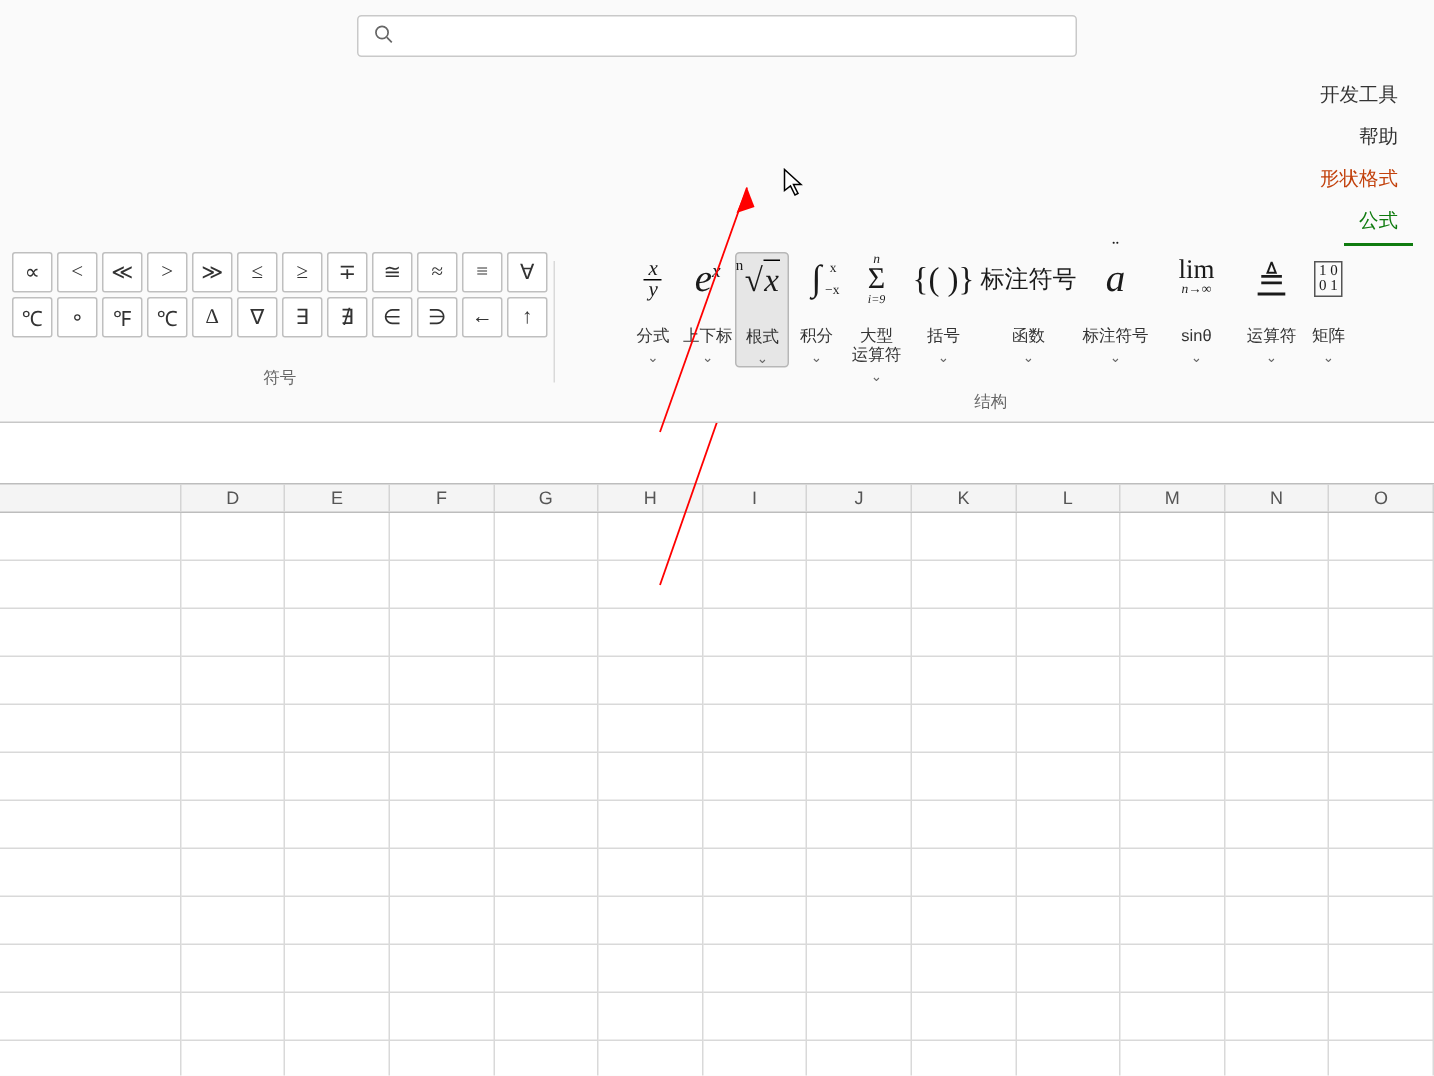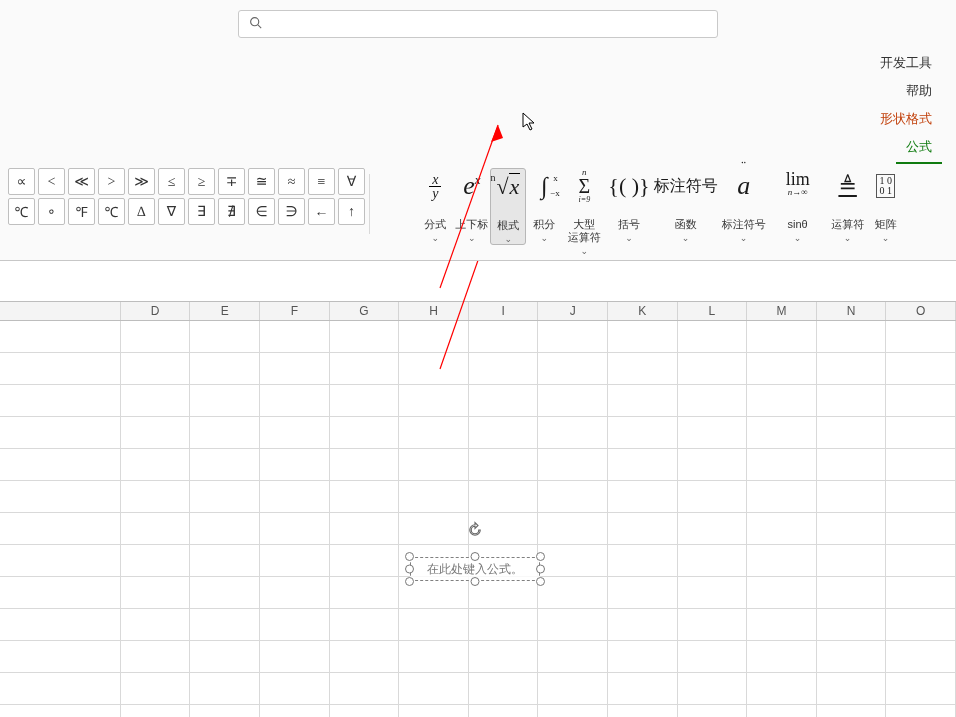--- a/index.html
+++ b/index.html
@@ -115,20 +115,21 @@
             <div class="sym-btn">∇</div>
             <div class="sym-btn">∃</div>
             <div class="sym-btn">∄</div>
             <div class="sym-btn">∈</div>
             <div class="sym-btn">∋</div>
             <div class="sym-btn">←</div>
             <div class="sym-btn">↑</div>
           </div>
       </div>
     </div>
+    <div class="group-label">符号</div>
   </div>
 
   <div class="group" style="flex:1;">
     <div class="group-body" style="gap:0;">
       <div class="struct-btn">
         <div class="struct-icon">
             <span style="display:inline-block;text-align:center;font-style:italic;">
               <span style="display:block;border-bottom:1px solid #000;padding:0 3px;font-size:14px;line-height:13px;">x</span>
               <span style="display:block;font-size:14px;line-height:13px;">y</span>
             </span>
@@ -208,20 +209,21 @@
         <div class="struct-arrow">⌄</div>
       </div>
       <div class="struct-btn">
         <div class="struct-icon">
             <span style="border:1px solid #555;font-size:10px;padding:1px 2px;line-height:10px;display:inline-block;">1 0<br>0 1</span>
           </div>
         <div class="struct-label">矩阵</div>
         <div class="struct-arrow">⌄</div>
       </div>
     </div>
+    <div class="group-label">结构</div>
   </div>
 </div>
 
 <div class="sheet-wrap">
   <div class="col-headers" id="col-headers">
       <div class="col-head" style="width: 125px;"></div>
       <div class="col-head" style="width: 72px;">D</div>
       <div class="col-head" style="width: 72px;">E</div>
       <div class="col-head" style="width: 72px;">F</div>
       <div class="col-head" style="width: 72px;">G</div>
@@ -455,36 +457,20 @@
         <div class="grid-cell" style="width: 72px;"></div>
         <div class="grid-cell" style="width: 72px;"></div>
         <div class="grid-cell" style="width: 72px;"></div>
         <div class="grid-cell" style="width: 72px;"></div>
         <div class="grid-cell" style="width: 72px;"></div>
         <div class="grid-cell" style="width: 72px;"></div>
         <div class="grid-cell" style="width: 72px;"></div>
       </div>
     </div>
 
-  <div class="eq-obj">
-    <div class="rot-handle">
-      <svg width="18" height="18" viewBox="0 0 24 24">
-          <path d="M12 5a7 7 0 1 0 7 7h-2a5 5 0 1 1-5-5v3l4-4-4-4v3z" fill="none" stroke="#666" stroke-width="1.5"></path>
-        </svg>
-    </div>
-    <div class="eq-box">在此处键入公式。</div>
-    <div class="handle h-nw"></div>
-    <div class="handle h-n"></div>
-    <div class="handle h-ne"></div>
-    <div class="handle h-e"></div>
-    <div class="handle h-se"></div>
-    <div class="handle h-s"></div>
-    <div class="handle h-sw"></div>
-    <div class="handle h-w"></div>
-  </div>
 
   <div class="annotation" style="left:0;top:0;">
     <svg width="956" height="540">
       <line x1="440" y1="108" x2="497" y2="-55"></line>
       <polygon points="497,-55 490,-37 502,-33"></polygon>
     </svg>
   </div>
 </div>
 
 <div class="annotation" style="left:0;top:0;position:absolute;">

